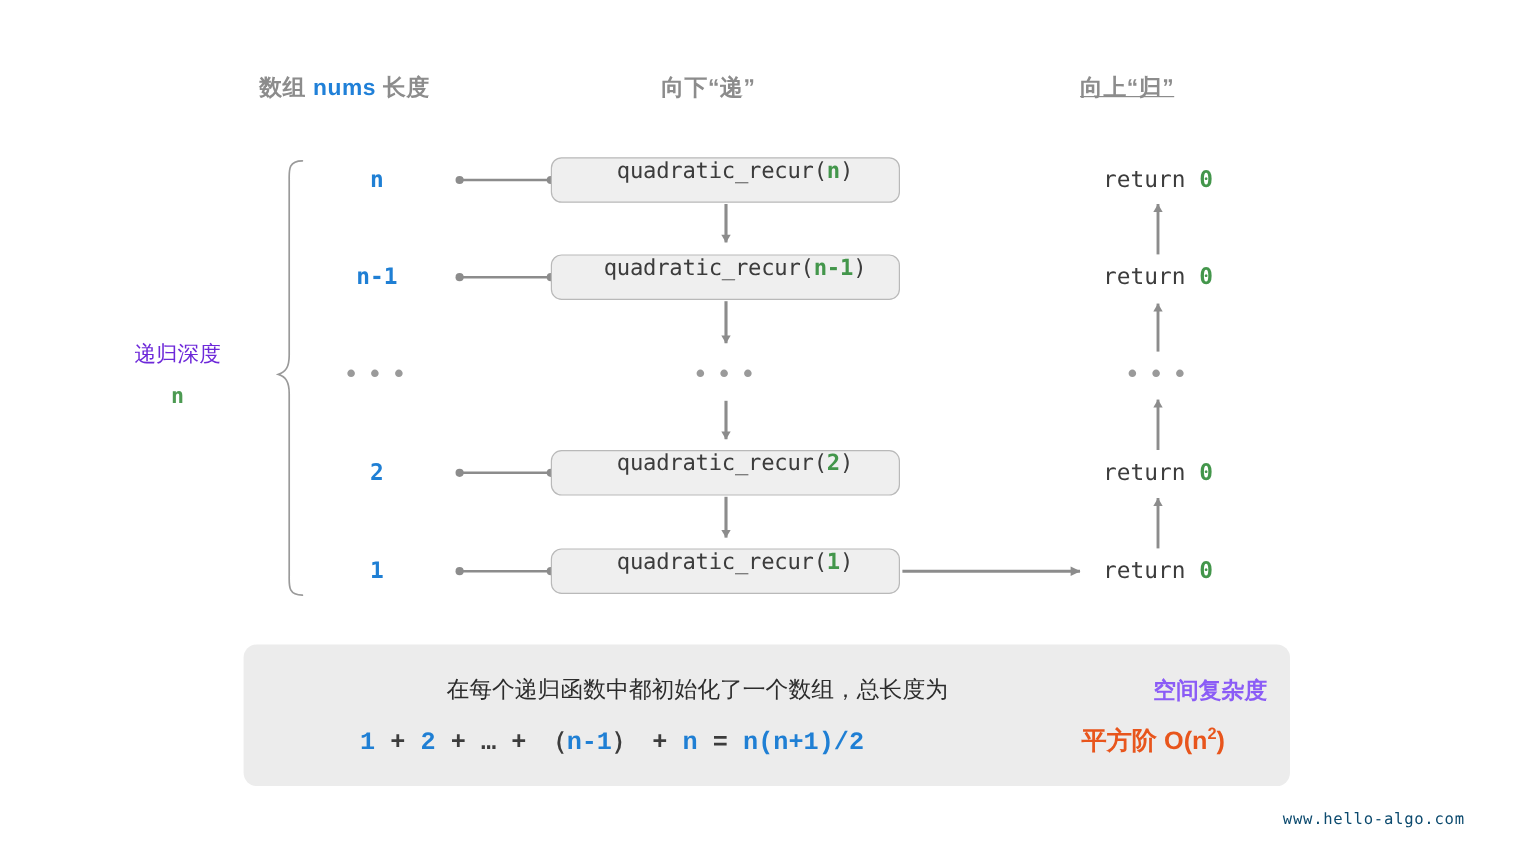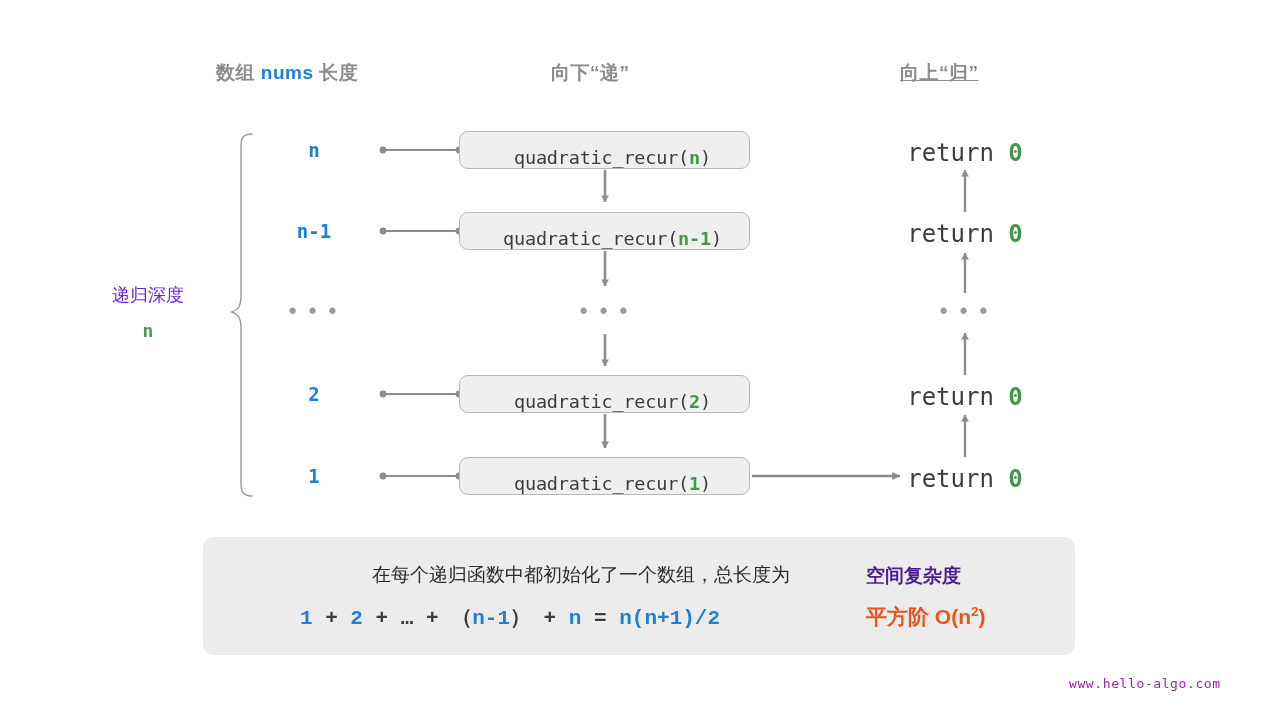--- a/index.html
+++ b/index.html
@@ -67,35 +67,35 @@
     text-align: center;
   }
 
   
   .call-box {
     box-sizing: border-box;
     background: #efefef;
     border: 1.6px solid #b9b9b9;
     border-radius: 9px;
     display: flex;
-    align-items: flex-end;
+    align-items: flex-start;
     justify-content: center;
     font-family: "DejaVu Sans Mono", "Liberation Mono", monospace;
     font-size: 18.5px;
     color: #3c3c3c;
     white-space: nowrap;
     letter-spacing: -0.2px;
     padding-left: 16px;
   }
   .call-box .arg { color: #43964b; font-weight: bold; }
 
   
   .return-label {
     font-family: "DejaVu Sans Mono", "Liberation Mono", monospace;
-    font-size: 24px;
+    font-size: 19px;
     color: #3c3c3c;
     white-space: nowrap;
     text-align: center;
   }
   .return-label .zero { color: #43964b; font-weight: bold; }
 
   
   .annotation {
     font-size: 17px;
     font-weight: bold;
@@ -122,38 +122,38 @@
     font-weight: bold;
     color: #3c3c3c;
     white-space: nowrap;
     text-align: center;
     font-family: Liberation Mono, monospace;
   }
   .summary-formula .b { color: #1f7fd4; }
   .summary-title {
     font-size: 19px;
     font-weight: bold;
-    color: #4c1d95;
-    white-space: nowrap;
-    text-align: left;
+    color: #8b5cf6;
+    white-space: nowrap;
+    text-align: right;
   }
   .summary-result {
     font-size: 21px;
     font-weight: bold;
     color: #e8551c;
     white-space: nowrap;
-    text-align: left;
+    text-align: center;
   }
   .summary-result sup { font-size: 0.65em; }
 
   
   .watermark {
     font-family: "DejaVu Sans Mono", "Liberation Mono", monospace;
     font-size: 13px;
-    color: #a21caf;
+    color: #0c4a6e;
     white-space: nowrap;
     letter-spacing: 0.6px;
   }
 </style>
 </head>
 <body>
 
 <div class="canvas">
 
   <svg class="abs" width="1280" height="720" style="left:0;top:0;">

